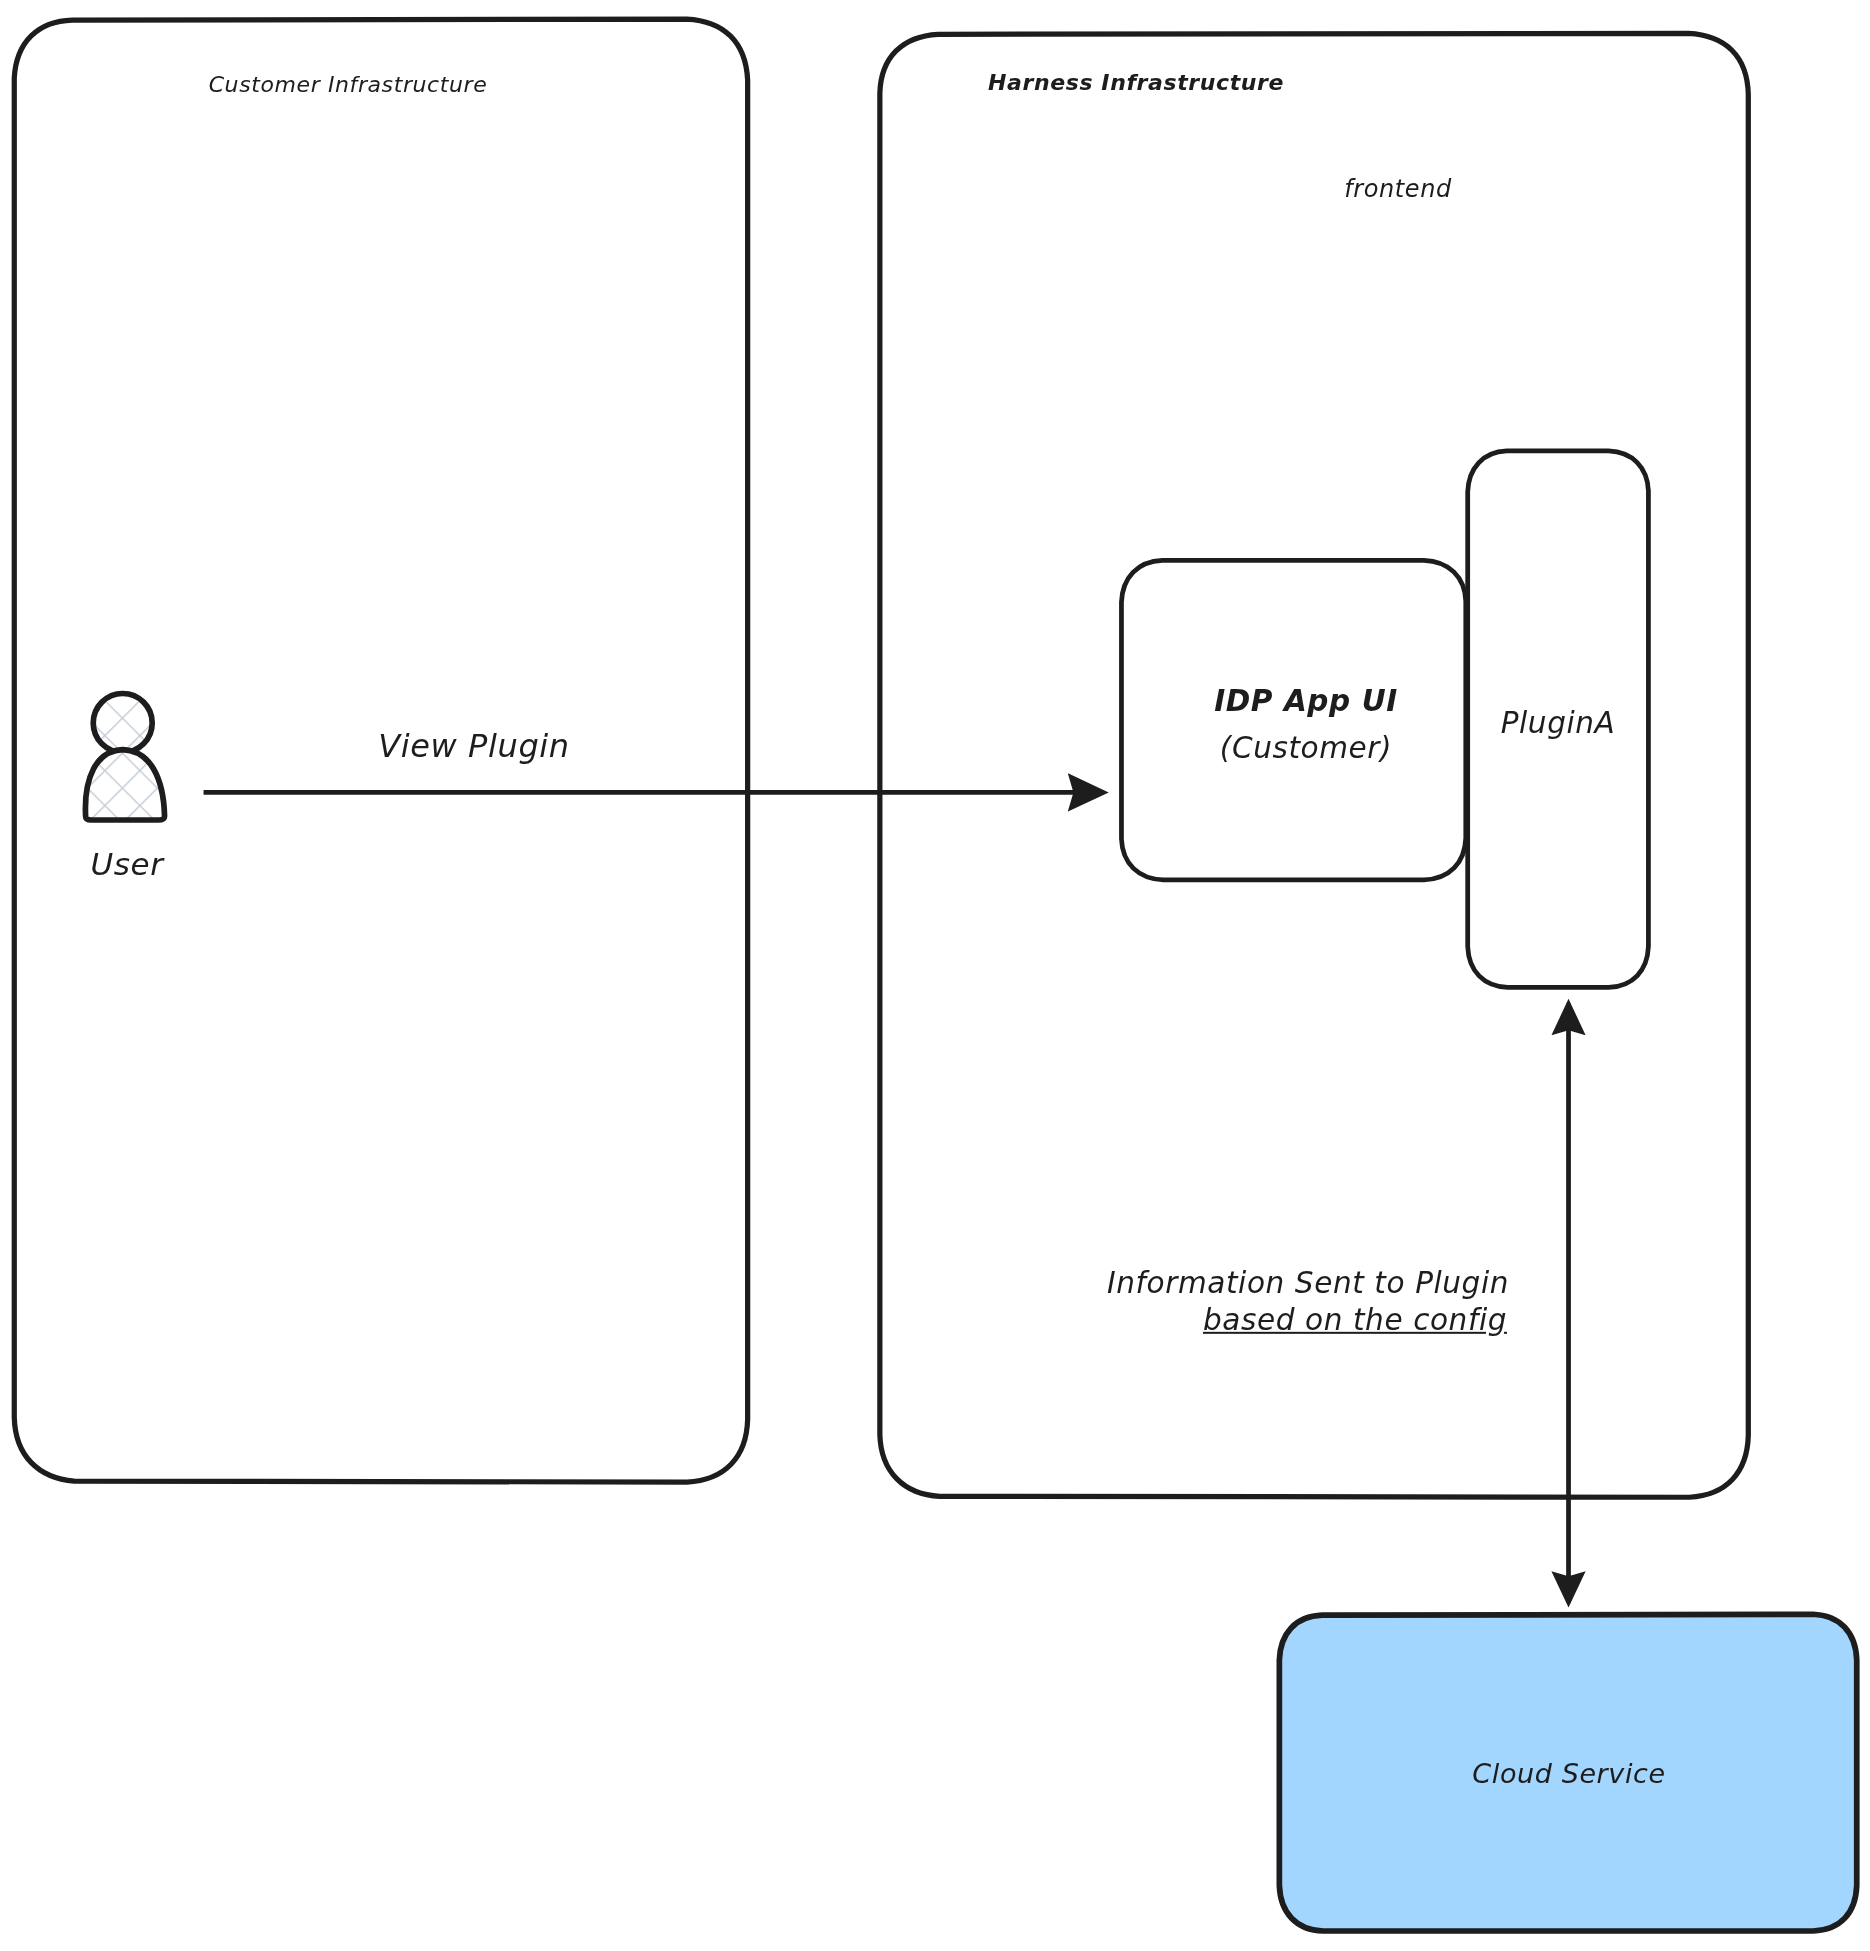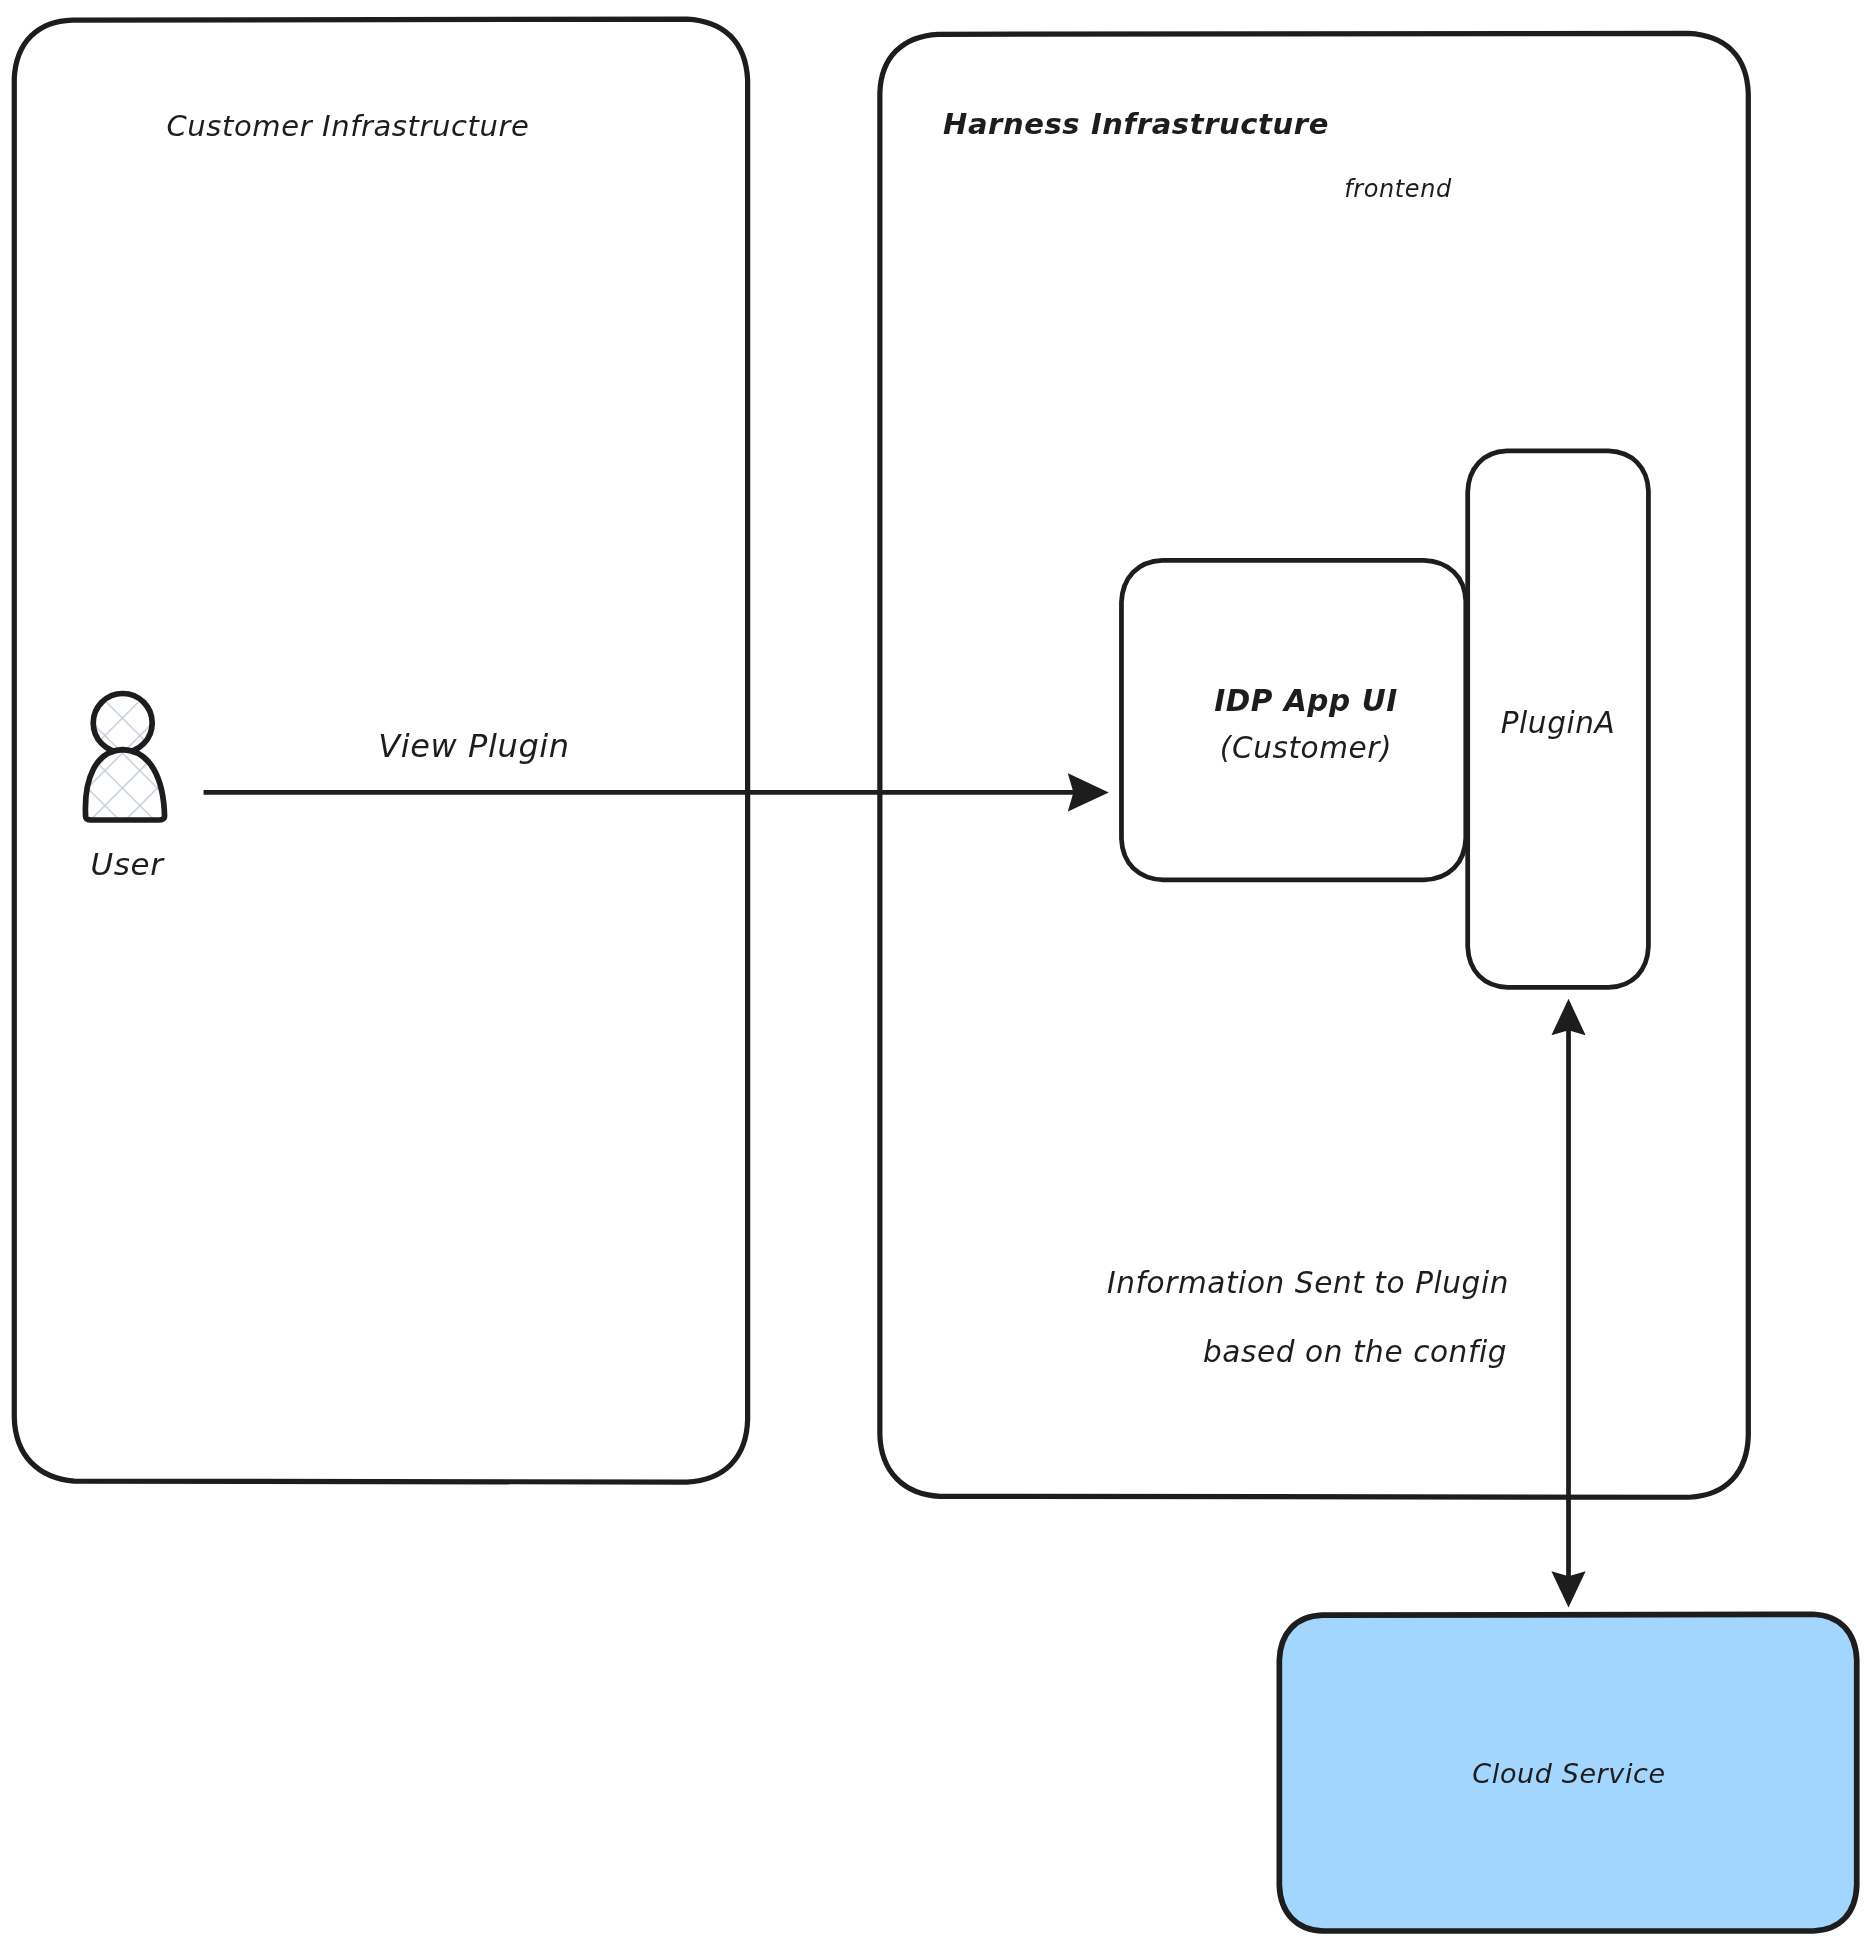--- a/index.html
+++ b/index.html
@@ -29,21 +29,21 @@
     font-family: "DejaVu Sans", sans-serif;
     color: #1d1d1d;
     white-space: pre;
     text-align: center;
     line-height: 1.30;
     letter-spacing: 0.6px;
     font-weight: 400;
     font-style: italic;
     transform: translate(-50%, -50%);
   }
-  .lbl-container   { font-size: 29px; margin-top: 42px; }
+  .lbl-container   { font-size: 22px; }
   .lbl-group       { font-size: 24px; }
   .lbl-node        { font-size: 29.5px; }
   .lbl-edge        { font-size: 32px; }
   .lbl-edge-small  { font-size: 29.5px; }
   .lbl-actor       { font-size: 31px; }
   .lbl-cloud       { font-size: 27px; }
 </style>
 </head>
 <body>
 
@@ -157,18 +157,18 @@
   <div class="dlabel lbl-edge" style="left:474px; top:747px;">View Plugin</div>
 
   <div class="dlabel lbl-node" style="left:1306px; top:701px;font-weight:bold;">IDP App UI</div>
 
   <div class="dlabel lbl-node" style="left:1306px; top:748px;">(Customer)</div>
 
   <div class="dlabel lbl-node" style="left:1558px; top:723px;">PluginA</div>
 
   <div class="dlabel lbl-edge-small" style="left:1308px; top:1283px;">Information Sent to Plugin</div>
 
-  <div class="dlabel lbl-edge-small" style="left:1355px; top:1352px;">based on the config</div>
+  <div class="dlabel lbl-edge-small" style="left:1355px; top:1320px;text-decoration:underline;">based on the config</div>
 
   <div class="dlabel lbl-cloud" style="left:1569px; top:1774px;">Cloud Service</div>
 
 </div>
 
 
 </body></html>

